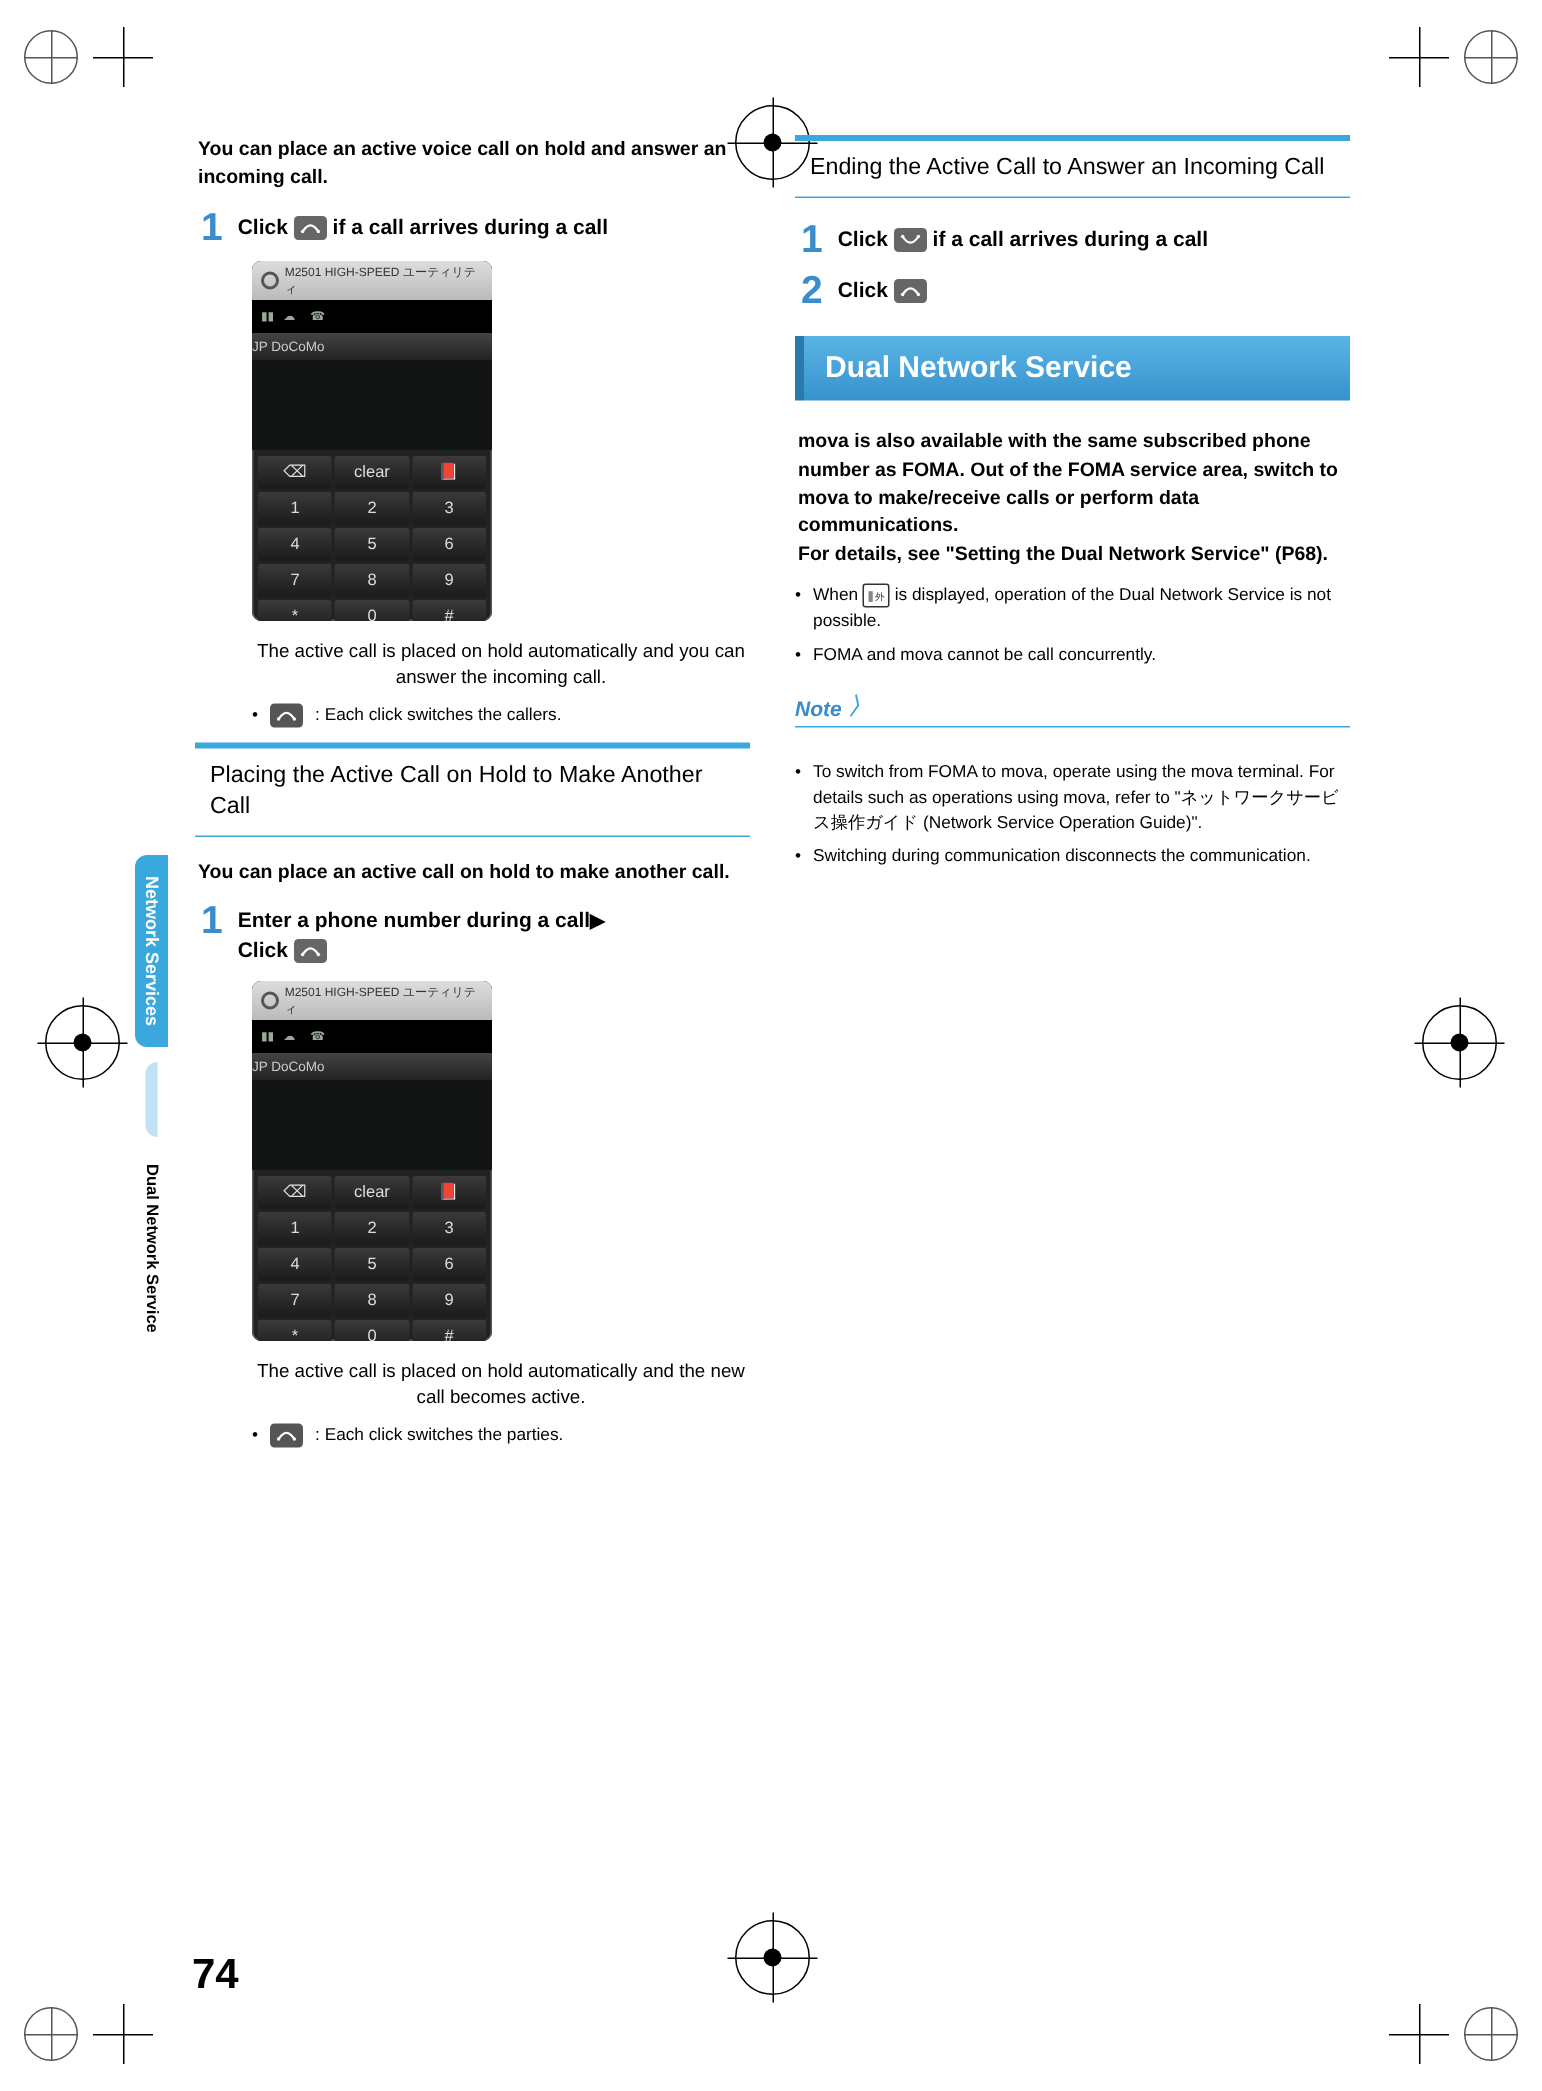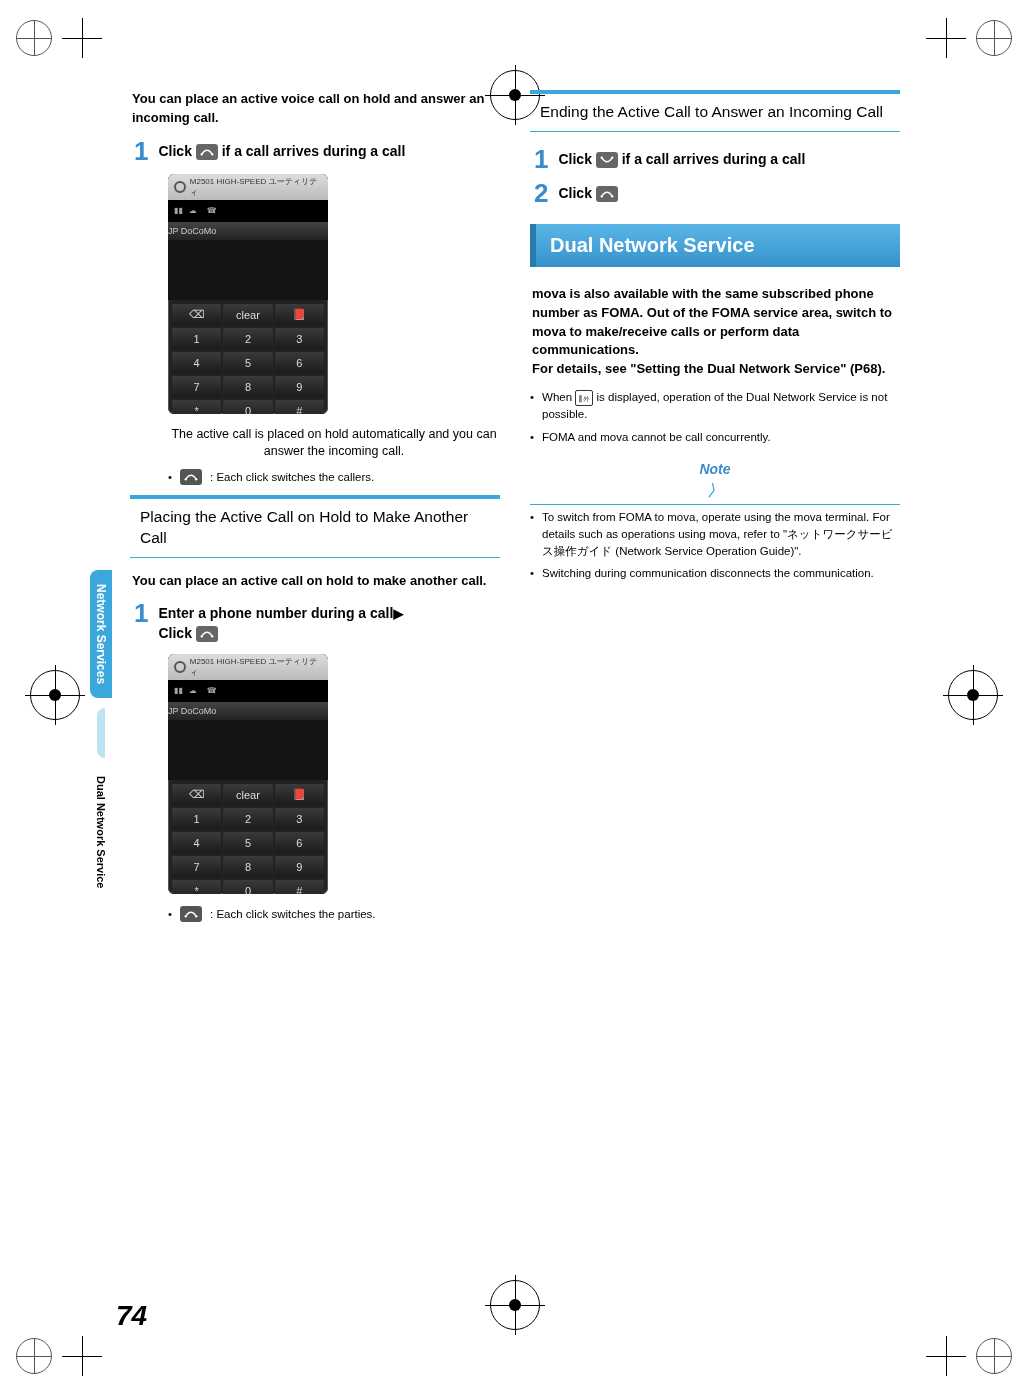--- a/index.html
+++ b/index.html
@@ -87,21 +87,21 @@
     font-size: 20px;
     font-weight: bold;
     padding: 10px 14px;
     border-left: 6px solid #2a7aad;
     margin: 18px 0 18px 0;
   }
   .sub-bullets { font-size: 11.5px; line-height: 1.45; }
   .sub-bullets .row { display: flex; gap: 8px; margin-bottom: 6px; }
   .note-head {
     color: #3a8ccc; font-weight: bold; font-size: 14px; font-style: italic;
-    display: flex; align-items: center; gap: 4px; margin: 16px 0 4px 0; border-bottom: 1px solid #3aa7dd; padding-bottom: 2px; flex-direction: column;
+    display: flex; align-items: center; gap: 4px; margin: 16px 0 22px 0; border-bottom: 1px solid #3aa7dd; padding-bottom: 2px;
   }
   .note-arrow { color: #3aa7dd; font-size: 16px; }
   .side-tabs {
     position: absolute;
     left: 90px; top: 570px;
     display: flex; flex-direction: column; align-items: center;
   }
   .side-tab {
     writing-mode: vertical-rl;
     background: #3aa7dd; color: #fff;
@@ -111,23 +111,23 @@
     margin-bottom: 10px;
   }
   .side-tab.light { background: #bfe2f4; }
   .side-sub {
     writing-mode: vertical-rl;
     font-size: 11px; font-weight: bold; color: #000;
     margin-top: 8px;
   }
   .page-num {
     position: absolute;
-    left: 116px; bottom: 62px;
+    left: 128px; bottom: 62px;
     font-family: "Arial Black", Arial, sans-serif;
-    font-size: 28px; font-weight: 900; font-style: italic;
+    font-size: 28px; font-weight: 900; 
   }
 </style>
 </head>
 <body>
 
 <div class="reg-circle" style="top:20px;left:16px;"></div>
 <div class="reg-circle" style="top:20px;right:16px;"></div>
 <div class="reg-circle" style="bottom:20px;left:16px;"></div>
 <div class="reg-circle" style="bottom:20px;right:16px;"></div>
 <div class="crop-mark" style="top:18px;left:62px;"></div>
@@ -294,20 +294,21 @@
           </div>
         <div class="ss-key-row">
             <div class="ss-key">*</div>
             <div class="ss-key">0</div>
             <div class="ss-key">#</div>
           </div>
       </div>
 
     </div>
 
+    <div class="caption">The active call is placed on hold automatically and the new call becomes active.</div>
     <div class="bullet">
       <span class="dot">•</span>
       <span class="icon-inline" style="background:#555;">
           <svg viewBox="0 0 24 16">
             <path d="M3 12 Q12 -2 21 12" stroke="#fff" stroke-width="2.5" fill="none"></path>
             <circle cx="3" cy="12" r="2"></circle>
             <circle cx="21" cy="12" r="2"></circle>
           </svg>
         </span>
       <span>: Each click switches the parties.</span>

